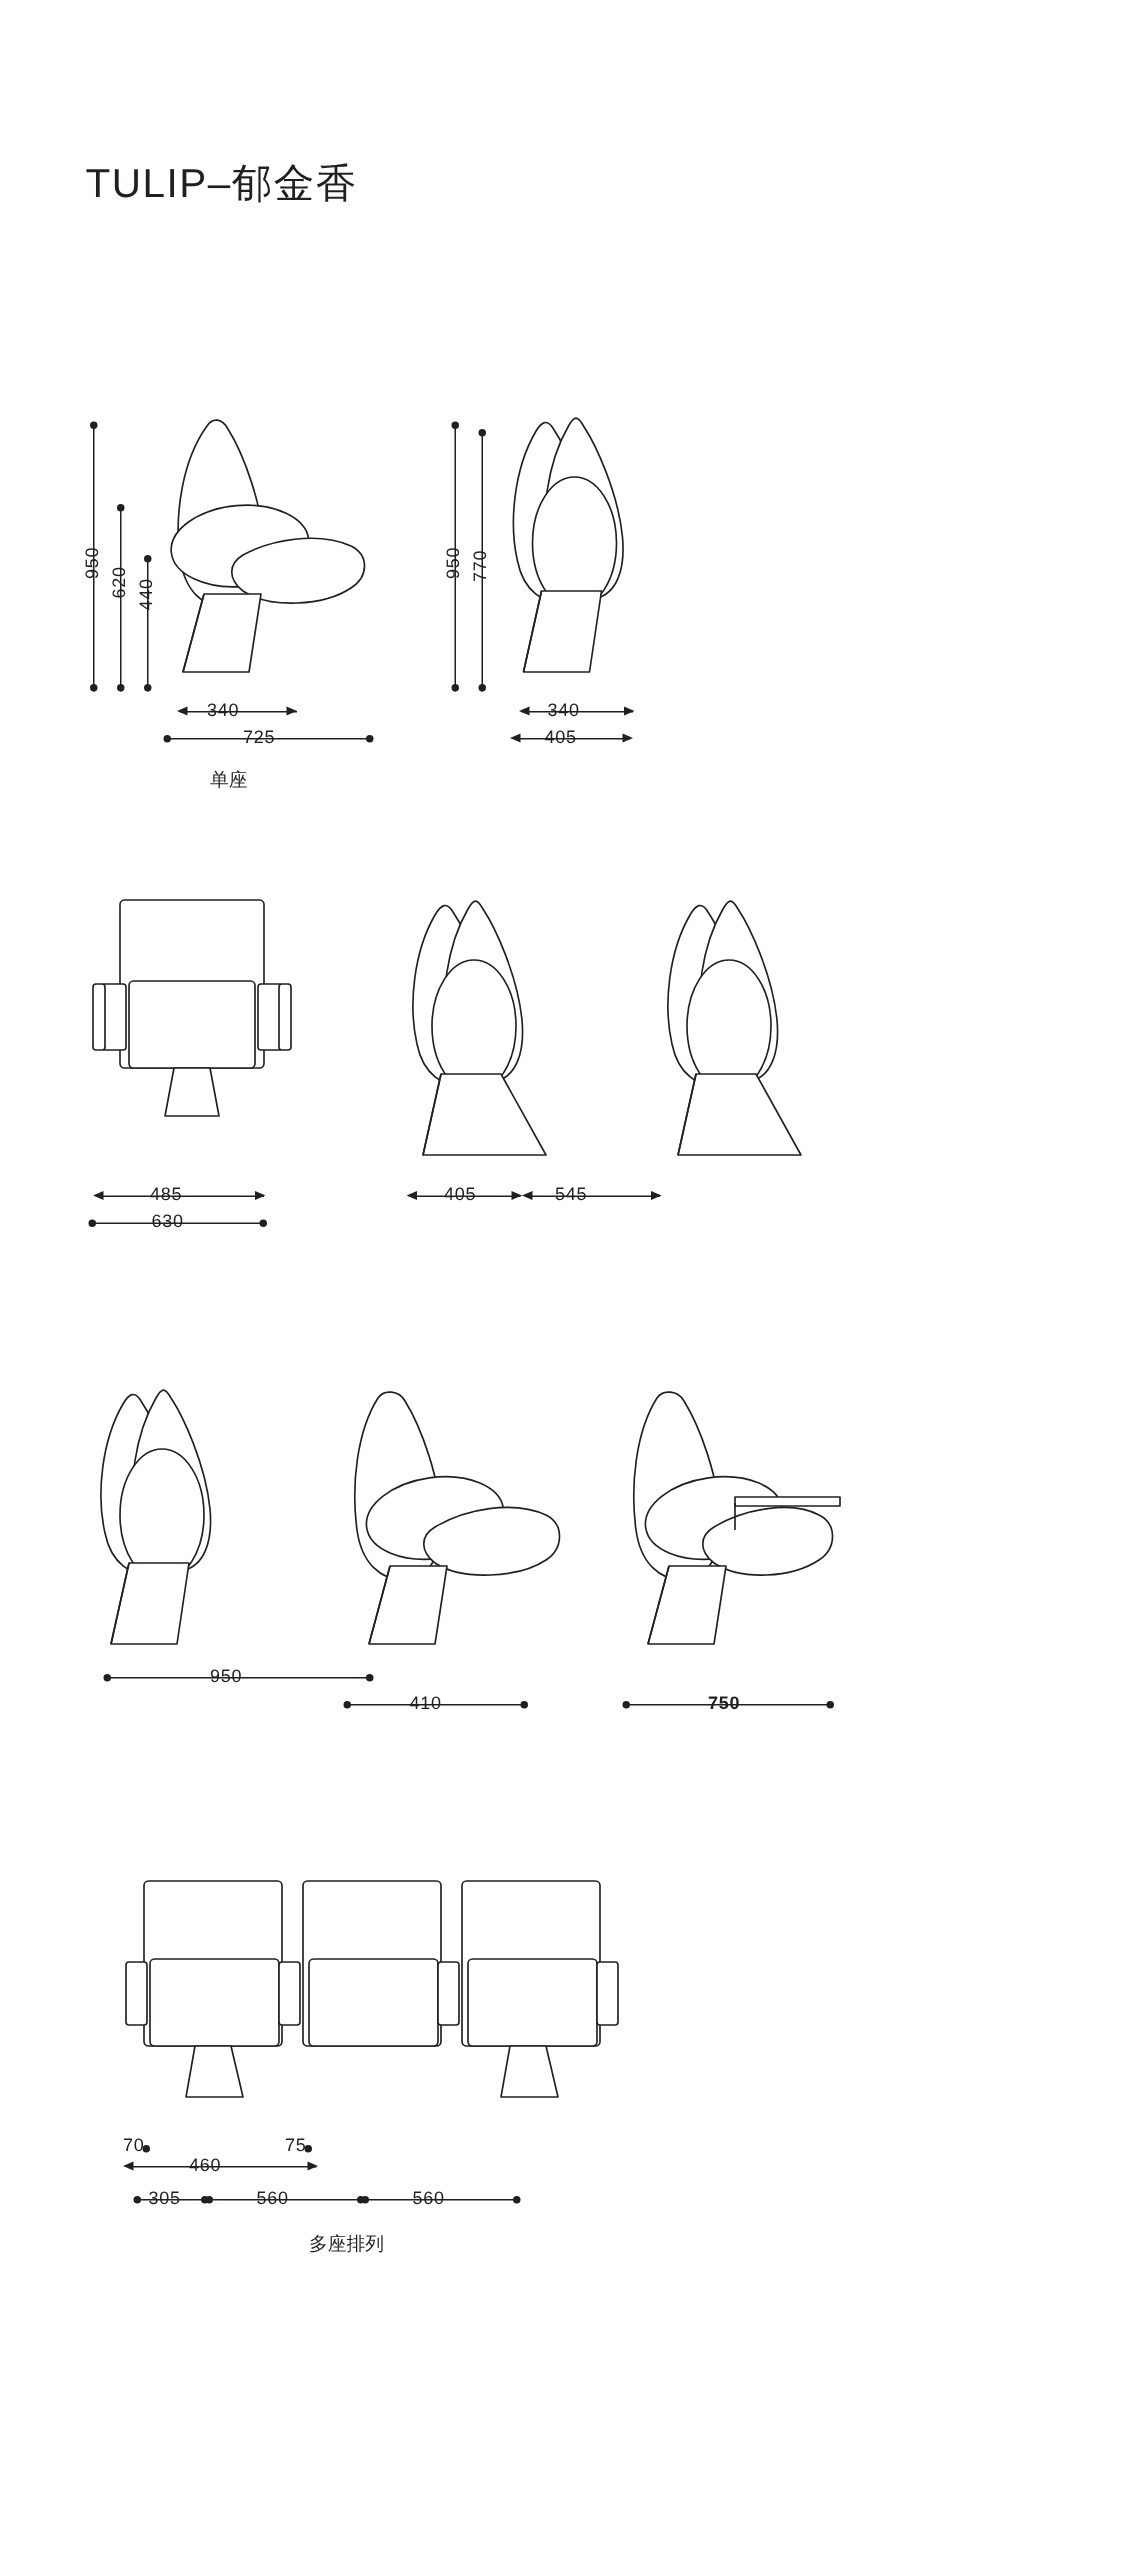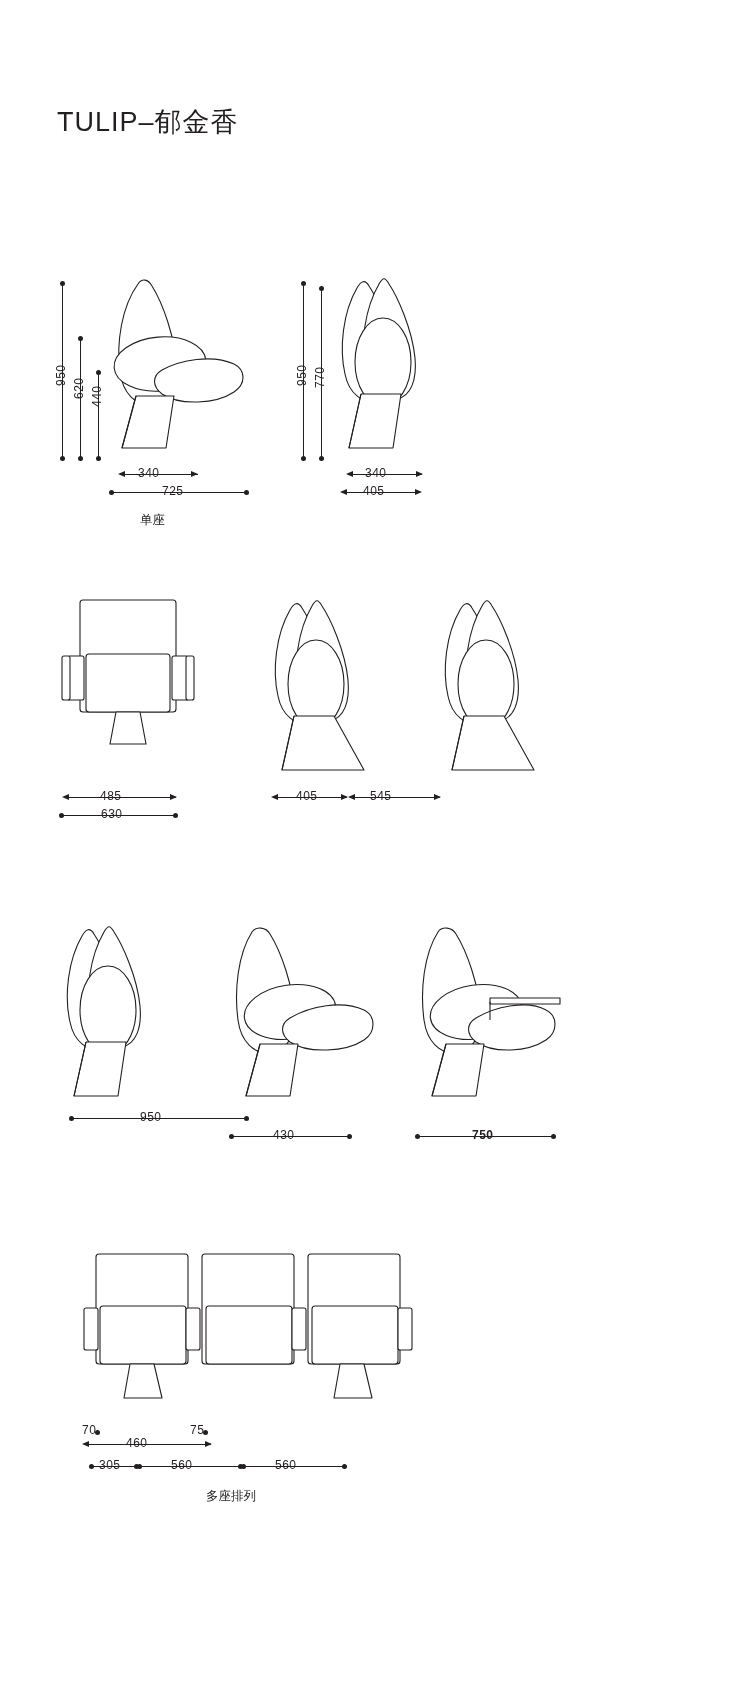--- a/index.html
+++ b/index.html
@@ -182,21 +182,21 @@
     <path class="shape" d="M20 12 C6 34 2 70 6 100 C9 122 22 134 38 133 C54 132 62 118 62 96 C62 66 48 30 38 14 C34 7 24 6 20 12 Z"></path>
     <ellipse class="shape" cx="58" cy="92" rx="46" ry="27" transform="rotate(-8 58 92)"></ellipse>
     <path class="shape" d="M58 98 C78 86 110 80 132 90 C144 96 144 112 132 120 C114 132 76 134 58 122 C48 114 48 104 58 98 Z"></path>
     <path class="shape" d="M28 124 L66 124 L58 176 L14 176 Z"></path>
     <path class="shape-nofill" d="M28 124 L14 176"></path>
   </svg>
 
   <div class="hline" style="left:232px;top:1136px;width:118px;"></div>
   <div class="dot" style="left:229px;top:1134px;"></div>
   <div class="dot" style="left:347px;top:1134px;"></div>
-  <div class="dim" style="left:273px;top:1128px;">430</div>
+  <div class="dim" style="left:273px;top:1128px;">410</div>
 
   <svg style="left:418px;top:920px;width:180px;height:190px;">
     <path class="shape" d="M20 12 C6 34 2 70 6 100 C9 122 22 134 38 133 C54 132 62 118 62 96 C62 66 48 30 38 14 C34 7 24 6 20 12 Z"></path>
     <ellipse class="shape" cx="58" cy="92" rx="46" ry="27" transform="rotate(-8 58 92)"></ellipse>
     <path class="shape" d="M58 98 C78 86 110 80 128 90 C140 96 140 112 128 120 C110 132 76 134 58 122 C48 114 48 104 58 98 Z"></path>
     <path class="shape" d="M72 84 L142 84 L142 78 L72 78 Z"></path>
     <path class="shape-nofill" d="M72 82 L72 100"></path>
     <path class="shape" d="M28 124 L66 124 L58 176 L14 176 Z"></path>
     <path class="shape-nofill" d="M28 124 L14 176"></path>
   </svg>

